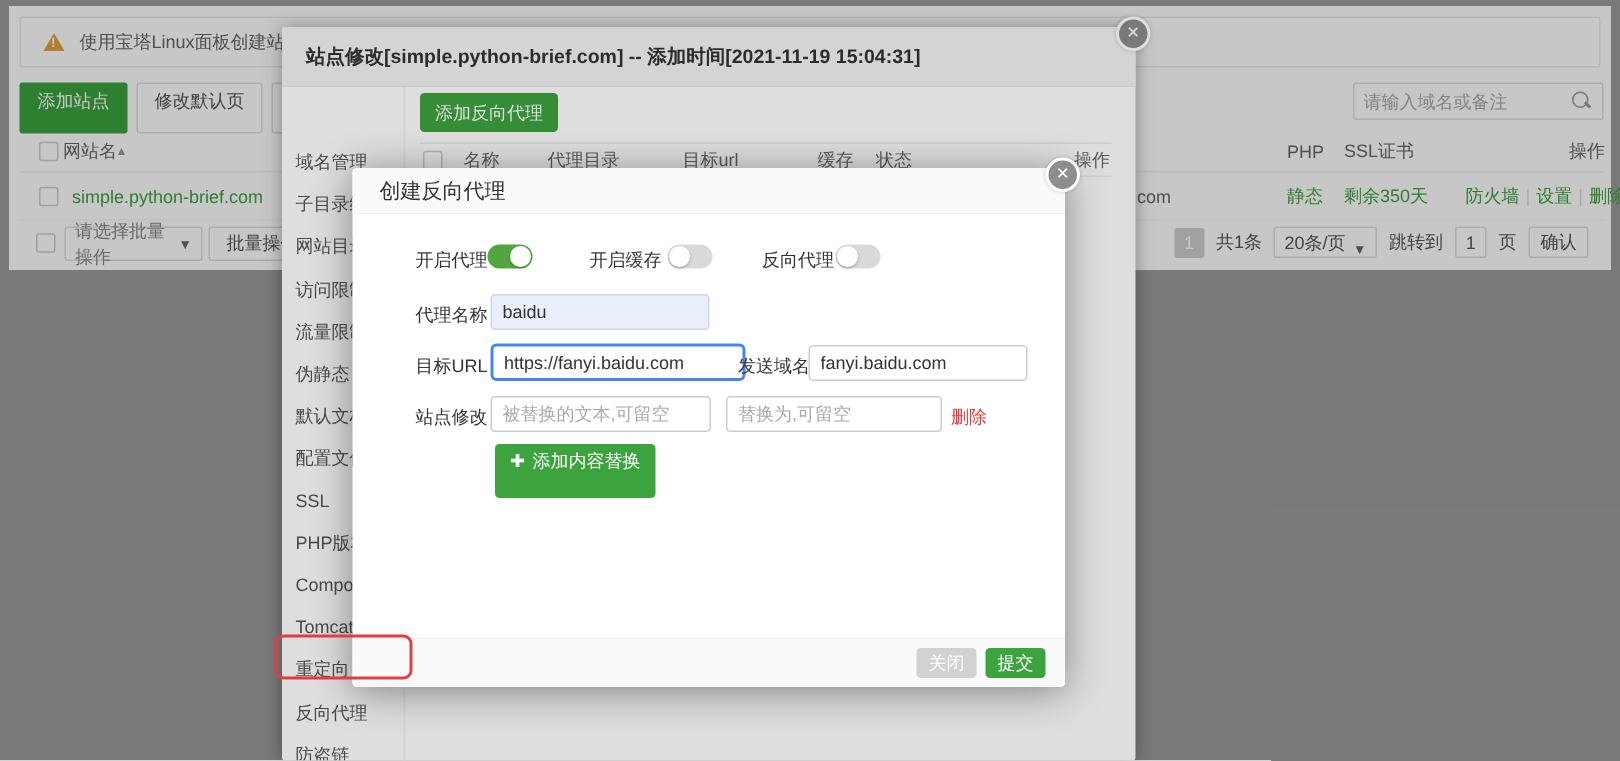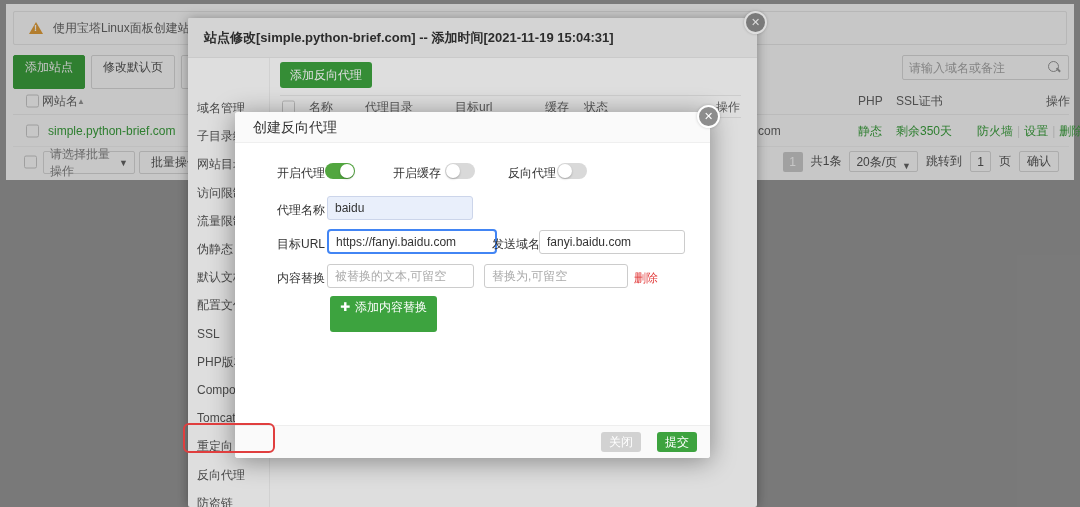--- a/index.html
+++ b/index.html
@@ -64,21 +64,21 @@
   .ipt { position:absolute; height:24px; border:1px solid #ccc; border-radius:3px; padding:0 7px; font-size:12px; color:#333; outline:none; background:#fff; }
   .ipt::placeholder { color:#aaa; }
   .ipt-fill { background:#e9effb; border-color:#ccd5ea; }
   .ipt-focus { border:2px solid #4285f4; border-radius:4px; height:25px; }
   .del-link { position:absolute; color:#e23c3c; cursor:pointer; }
   .add-rep-btn { position:absolute; left:95px; top:184px; height:36px; line-height:23px; padding:0 10px; background:#3da33f; color:#fff; border-radius:3px; cursor:pointer; }
   .plus { font-weight:bold; margin-right:5px; }
   .notes { position:absolute; left:10px; top:224px; width:450px; list-style:none; color:#666; }
   .notes li { position:relative; padding-left:12px; line-height:19.5px; white-space:nowrap; }
   .notes li::before { content:""; position:absolute; left:1px; top:8px; width:3px; height:3px; border-radius:50%; background:#999; }
-  .im-footer { position:absolute; left:0; bottom:0; width:100%; height:33px; background:#fafafa; border-top:1px solid #eee; border-radius:0 0 3px 3px; display:flex; align-items:center; justify-content:flex-end; gap:16px; padding-right:13px; }
+  .im-footer { position:absolute; left:0; bottom:0; width:100%; height:33px; background:#fafafa; border-top:1px solid #eee; border-radius:0 0 3px 3px; display:flex; align-items:center; justify-content:flex-end; gap:6px; padding-right:13px; }
   .f-btn { height:20px; line-height:20px; padding:0 8px; border-radius:3px; color:#fff; font-size:12px; cursor:pointer; }
   .f-close { background:#d2d2d2; }
   .f-submit { background:#3da33f; }
 
   
   .red-box { position:absolute; left:183px; top:423px; width:92px; height:30px; border:2px solid #e03e3e; border-radius:6px; z-index:6; pointer-events:none; }
 </style>
 </head>
 <body>
 
@@ -205,21 +205,21 @@
       </span>
 
     <span class="lbl" style="left:42px;top:90px">代理名称</span>
     <input class="ipt ipt-fill" style="left: 92px; top: 84px; width: 146px;" value="baidu">
 
     <span class="lbl" style="left:42px;top:124px">目标URL</span>
     <input class="ipt ipt-focus" style="left: 92px; top: 117px; width: 170px;" value="https://fanyi.baidu.com">
     <span class="lbl" style="left:257px;top:124px">发送域名</span>
     <input class="ipt" style="left: 304px; top: 118px; width: 146px;" value="fanyi.baidu.com">
 
-    <span class="lbl" style="left:42px;top:158px">内容替换</span>
+    <span class="lbl" style="left:42px;top:158px">站点修改</span>
     <input class="ipt" style="left: 92px; top: 152px; width: 147px;" placeholder="被替换的文本,可留空">
     <input class="ipt" style="left: 249px; top: 152px; width: 144px;" placeholder="替换为,可留空">
     <span class="del-link" style="left:399px;top:158px">删除</span>
 
     <span class="add-rep-btn"><span class="plus">✚</span><span>添加内容替换</span></span>
 
 
     <div class="im-footer">
       <span class="f-btn f-close">关闭</span>
       <span class="f-btn f-submit">提交</span>

